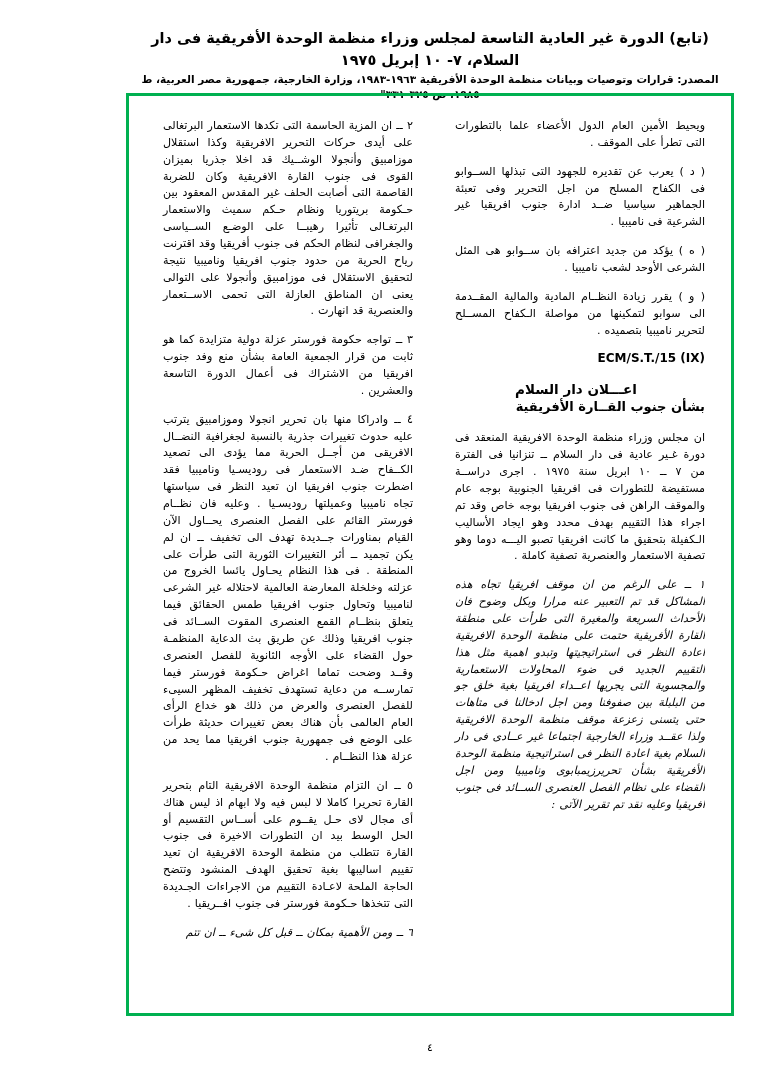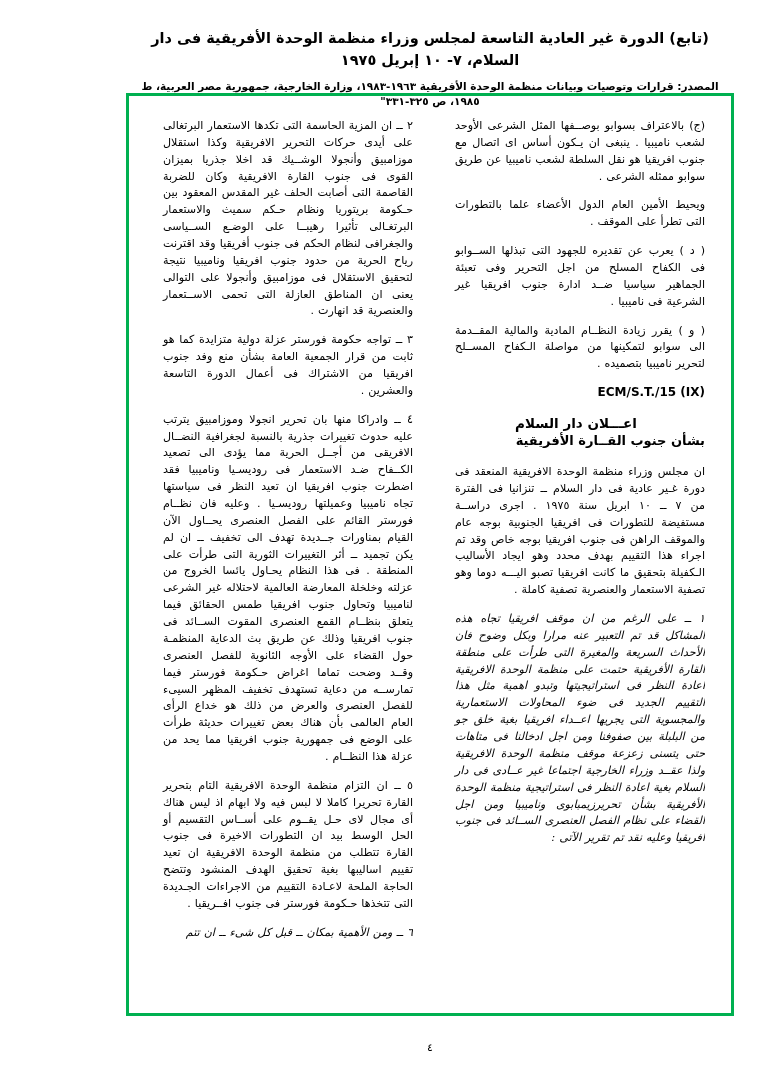--- a/index.html
+++ b/index.html
@@ -28,21 +28,20 @@
   }
   .header-title {
     font-size: 14.5px;
     font-weight: bold;
     line-height: 1.5;
     letter-spacing: 0px;
   }
   .header-source {
     font-size: 10.5px;
     font-weight: bold;
-    margin-top: 7px;
     line-height: 1.5;
   }
   .frame {
     position: absolute;
     top: 93px;
     right: 24px;
     left: 24px;
     bottom: 62px;
     border: 3px solid #00b050;
     box-sizing: border-box;
@@ -109,23 +108,23 @@
 
   <div class="header">
     <div class="header-title">(تابع) الدورة غير العادية التاسعة لمجلس وزراء منظمة الوحدة الأفريقية فى دار السلام، ٧- ١٠ إبريل ١٩٧٥</div>
     <div class="header-source">المصدر: قرارات وتوصيات وبيانات منظمة الوحدة الأفريقية ١٩٦٣-١٩٨٣، وزارة الخارجية، جمهورية مصر العربية، ط ١٩٨٥، ص ٣٢٥-٣٣١"</div>
   </div>
 
   <div class="frame">
     <div class="columns">
 
       <div class="col">
-        <p class="par">(ج) بالاعتراف بسوابو بوصــفها المثل الشرعى الأوحد لشعب ناميبيا . ينبغى ان يـكون أساس اى اتصال مع جنوب افريقيا هو نقل السلطة لشعب ناميبيا عن طريق سوابو ممثله الشرعى .</p>
         <p class="par">ويحيط الأمين العام الدول الأعضاء علما بالتطورات التى تطرأ على الموقف .</p>
         <p class="par">( د ) يعرب عن تقديره للجهود التى تبذلها الســوابو فى الكفاح المسلح من اجل التحرير وفى تعبئة الجماهير سياسيا ضــد ادارة جنوب افريقيا غير الشرعية فى ناميبيا .</p>
+        <p class="par">( ه ) يؤكد من جديد اعترافه بان ســوابو هى المثل الشرعى الأوحد لشعب ناميبيا .</p>
         <p class="par">( و ) يقرر زيادة النظــام المادية والمالية المقــدمة الى سوابو لتمكينها من مواصلة الـكفاح المســلح لتحرير ناميبيا بتصميده .</p>
 
         <div class="doc-code">ECM/S.T./15 (IX)</div>
         <div class="sec-title">اعـــلان دار السلام</div>
         <div class="sec-sub">بشأن جنوب القــارة الأفريقية</div>
 
         <p class="par">ان مجلس وزراء منظمة الوحدة الافريقية المنعقد فى دورة غـير عادية فى دار السلام ــ تنزانيا فى الفترة من ٧ ــ ١٠ ابريل سنة ١٩٧٥ . اجرى دراســة مستفيضة للتطورات فى افريقيا الجنوبية بوجه عام والموقف الراهن فى جنوب افريقيا بوجه خاص وقد تم اجراء هذا التقييم بهدف محدد وهو ايجاد الأساليب الـكفيلة بتحقيق ما كانت افريقيا تصبو اليـــه دوما وهو تصفية الاستعمار والعنصرية تصفية كاملة .</p>
         <p class="par">١ ــ على الرغم من ان موقف افريقيا تجاه هذه المشاكل قد تم التعبير عنه مرارا وبكل وضوح فان الأحداث السريعة والمغيرة التى طرأت على منطقة القارة الأفريقية حتمت على منظمة الوحدة الافريقية اعادة النظر فى استراتيجيتها وتبدو اهمية مثل هذا التقييم الجديد فى ضوء المحاولات الاستعمارية والمجسوية التى يجريها اعــداء افريقيا بغية خلق جو من البلبلة بين صفوفنا ومن اجل ادخالنا فى متاهات حتى يتسنى زعزعة موقف منظمة الوحدة الافريقية ولذا عقــد وزراء الخارجية اجتماعا غير عــادى فى دار السلام بغية اعادة النظر فى استراتيجية منظمة الوحدة الأفريقية بشأن تحريرزيمبابوى وناميبيا ومن اجل القضاء على نظام الفصل العنصرى الســائد فى جنوب افريقيا وعليه نقد تم تقرير الآتى :</p>
       </div>
 

